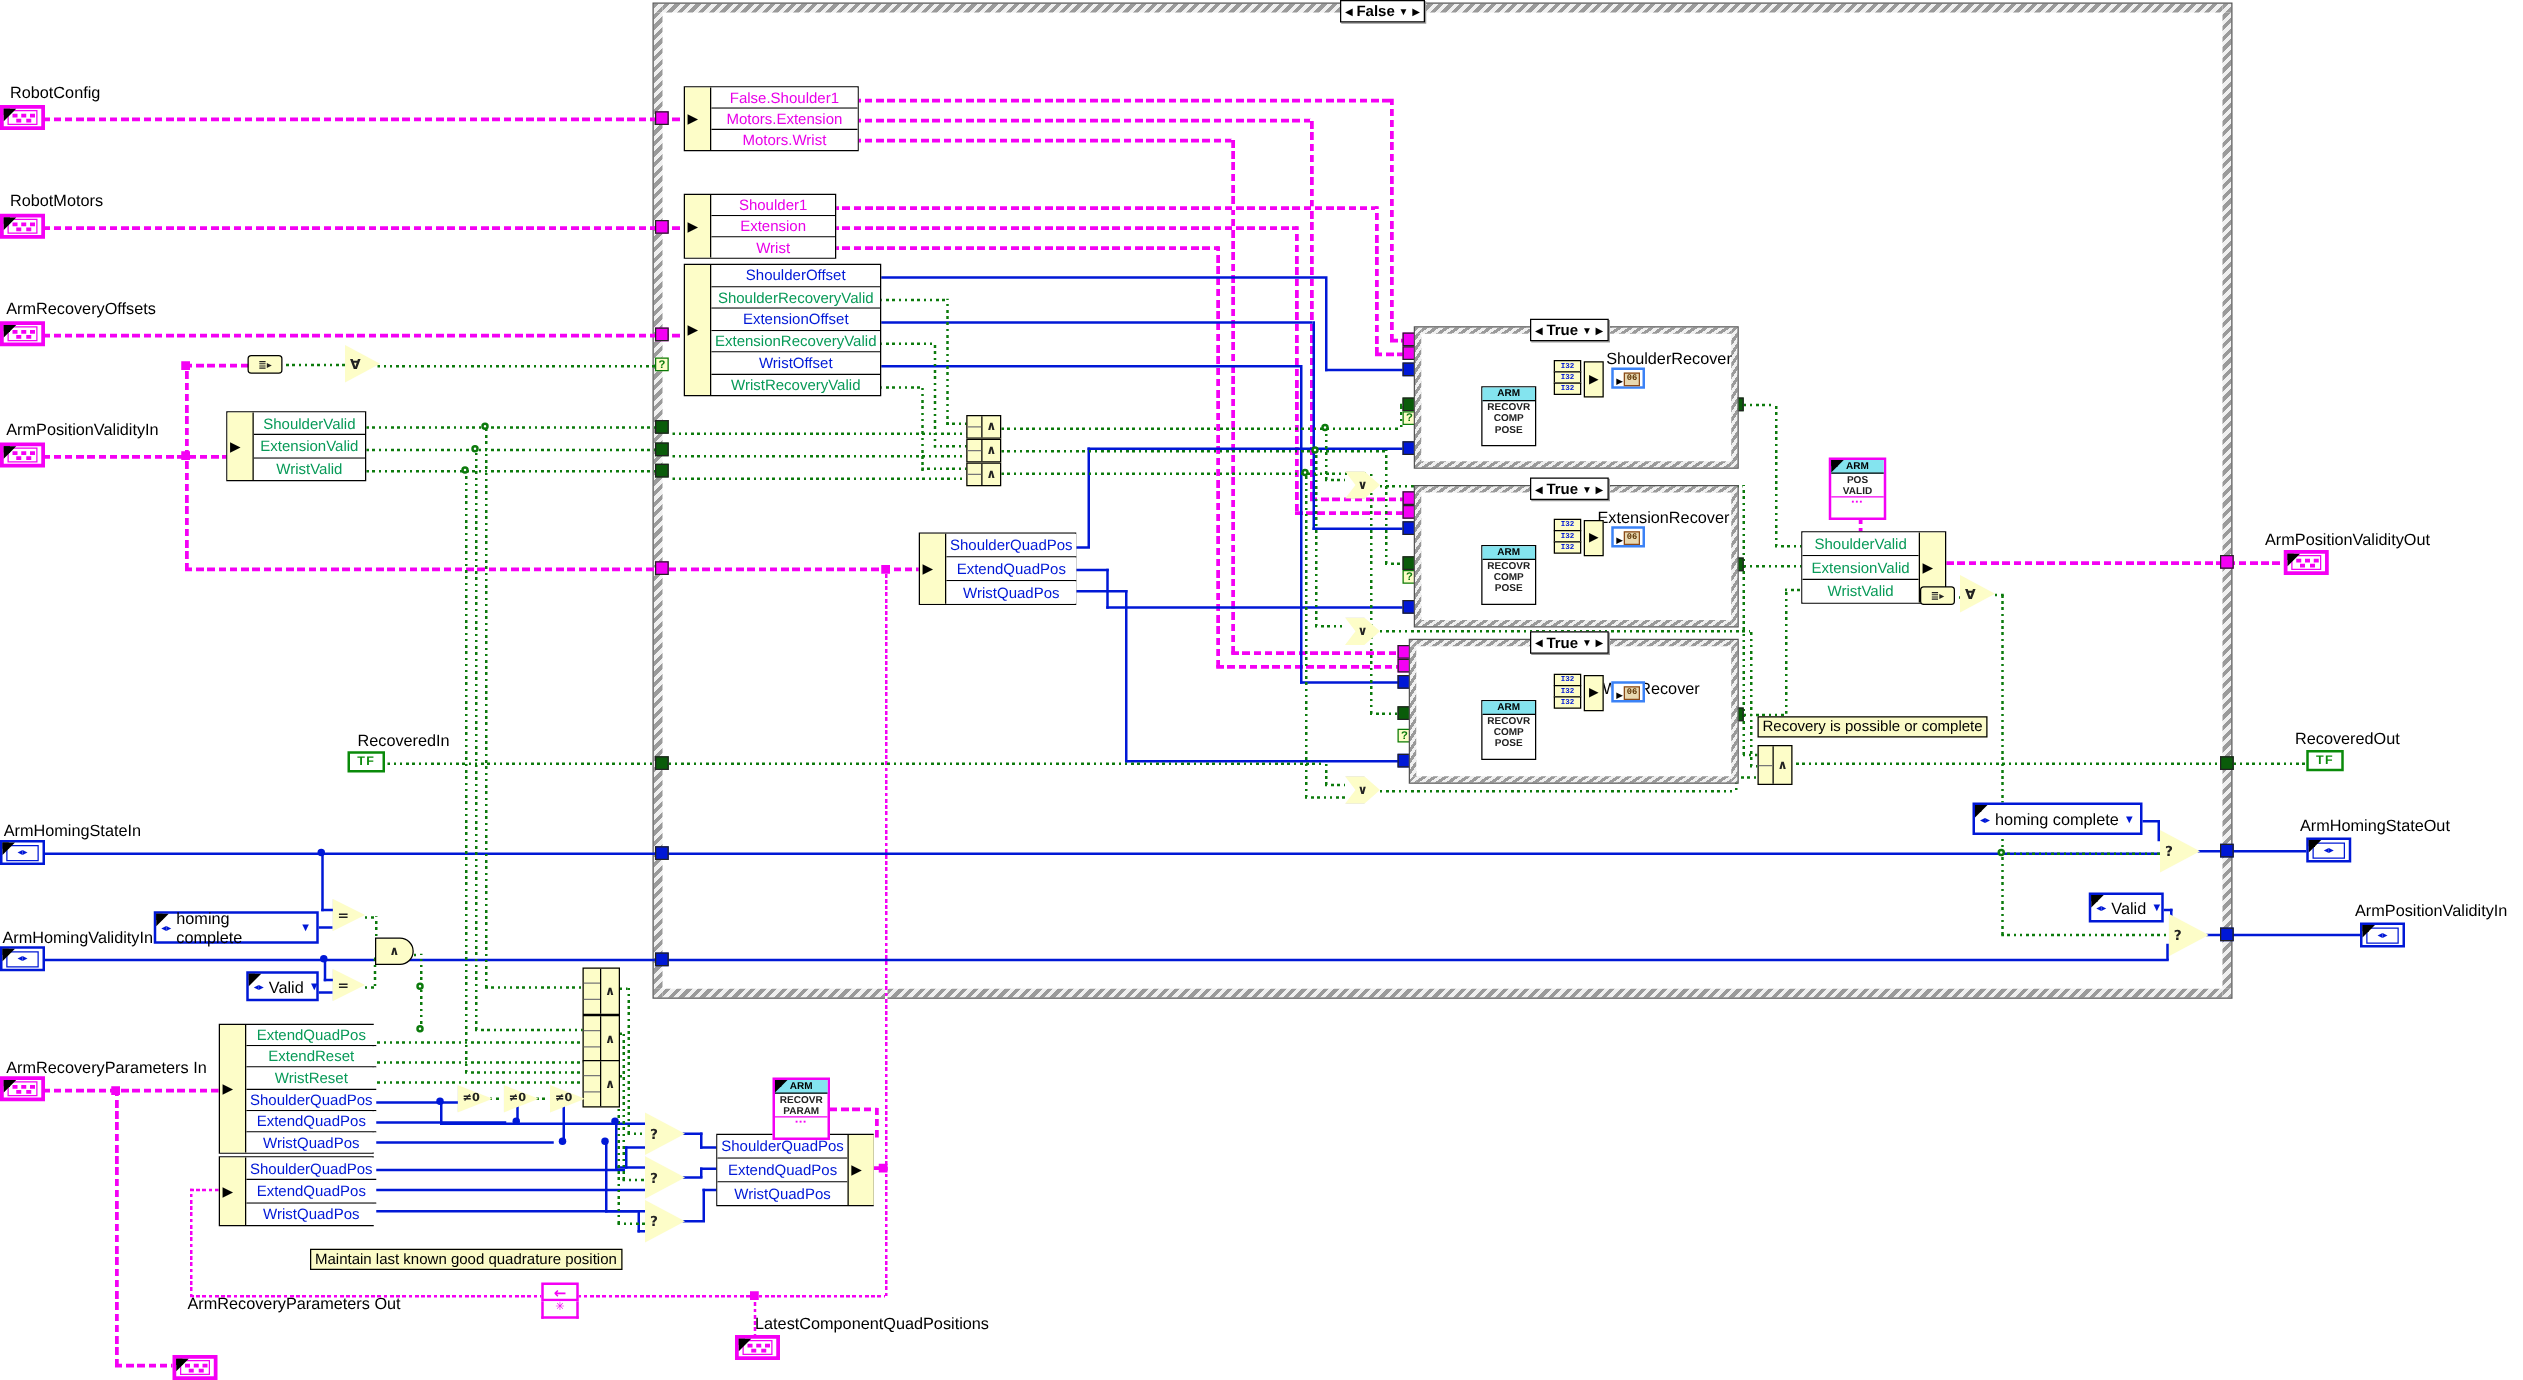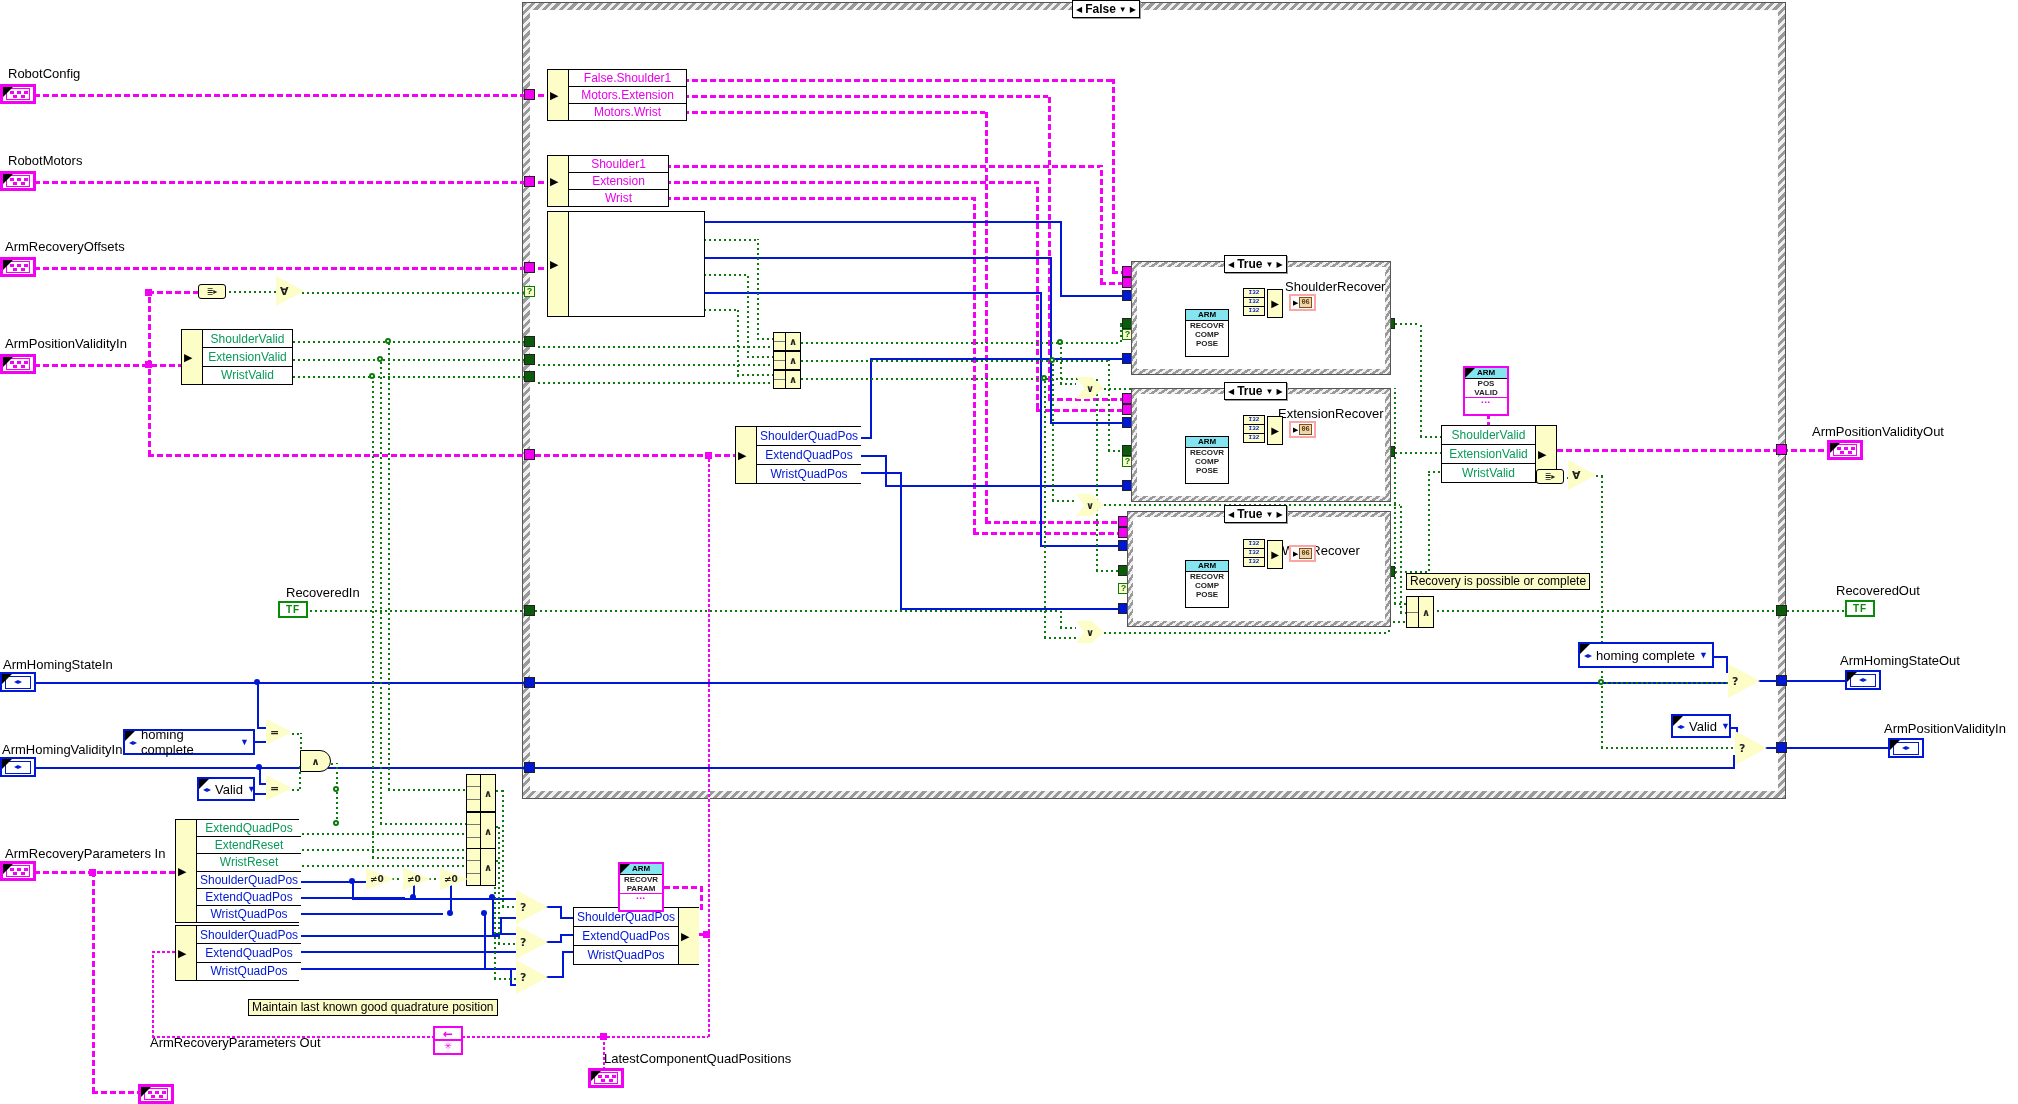--- a/index.html
+++ b/index.html
@@ -90,22 +90,22 @@
   .cmp .op{width:14px;display:flex;align-items:center;justify-content:center;
            font:bold 10px "DejaVu Sans",sans-serif;color:#222;}
   .c2a{background:#fdfdc8;border:1px solid #000;font:bold 8px/13px "DejaVu Sans",sans-serif;
        text-align:center;color:#222;border-radius:3px;}
   .i32s{position:absolute;z-index:7;display:flex;flex-direction:column;}
   .i32s span{display:block;width:22px;height:10px;background:#fdfdc8;border:1px solid #000;
              font:bold 6px/8px "Liberation Mono",monospace;text-align:center;color:#0018d6;
              box-sizing:border-box;margin-top:-1px;}
   .minib{position:absolute;z-index:7;background:#fdfdc8;border:1px solid #000;box-sizing:border-box;
          display:flex;align-items:center;justify-content:center;font:10px "DejaVu Sans",sans-serif;}
-  .brown{position:absolute;z-index:7;border:2px solid #fca5a5;background:#fff;display:flex;
-         align-items:center;gap:1px;padding:0 2px;box-sizing:border-box;}
+  .brown{position:absolute;z-index:7;border:2px solid #3b82f6;background:#fff;display:flex;
+         align-items:flex-end;gap:1px;padding:0 2px;box-sizing:border-box;}
   .brown .pb{font-size:7px;color:#000;}
   .brown .bx{border:1px solid #8a4a1a;background:#e8d8b0;font:bold 7px/9px "Liberation Mono",monospace;
              color:#5a3000;padding:0 1px;}
   .fb{position:absolute;z-index:7;}
   .fb .a{width:30px;height:15px;border:2px solid #f400f4;background:#fff;color:#f400f4;
          font:bold 12px/12px "DejaVu Sans",sans-serif;text-align:center;box-sizing:border-box;}
   .fb .b{width:30px;height:14px;border:2px solid #f400f4;border-top:none;background:#fff;color:#f400f4;
          font:bold 9px/11px "DejaVu Sans",sans-serif;text-align:center;box-sizing:border-box;}
 </style>
 </head>
@@ -509,20 +509,28 @@
       <div class="ubrow c-p">Shoulder1</div>
       <div class="ubrow c-p">Extension</div>
       <div class="ubrow c-p">Wrist</div>
     </div>
   </div>
 
   <div class="ub" style="left:547px;top:211px;width:158px;height:106px;">
     <div class="ubcol l">
         <span class="ubarrow">▶</span>
       </div>
+    <div class="ubrows">
+      <div class="ubrow c-b">ShoulderOffset</div>
+      <div class="ubrow c-g">ShoulderRecoveryValid</div>
+      <div class="ubrow c-b">ExtensionOffset</div>
+      <div class="ubrow c-g">ExtensionRecoveryValid</div>
+      <div class="ubrow c-b">WristOffset</div>
+      <div class="ubrow c-g">WristRecoveryValid</div>
+    </div>
   </div>
 
   <div class="ub" style="left:181px;top:329px;width:112px;height:56px;">
     <div class="ubcol l">
         <span class="ubarrow">▶</span>
       </div>
     <div class="ubrows">
       <div class="ubrow c-g">ShoulderValid</div>
       <div class="ubrow c-g">ExtensionValid</div>
       <div class="ubrow c-g">WristValid</div>

